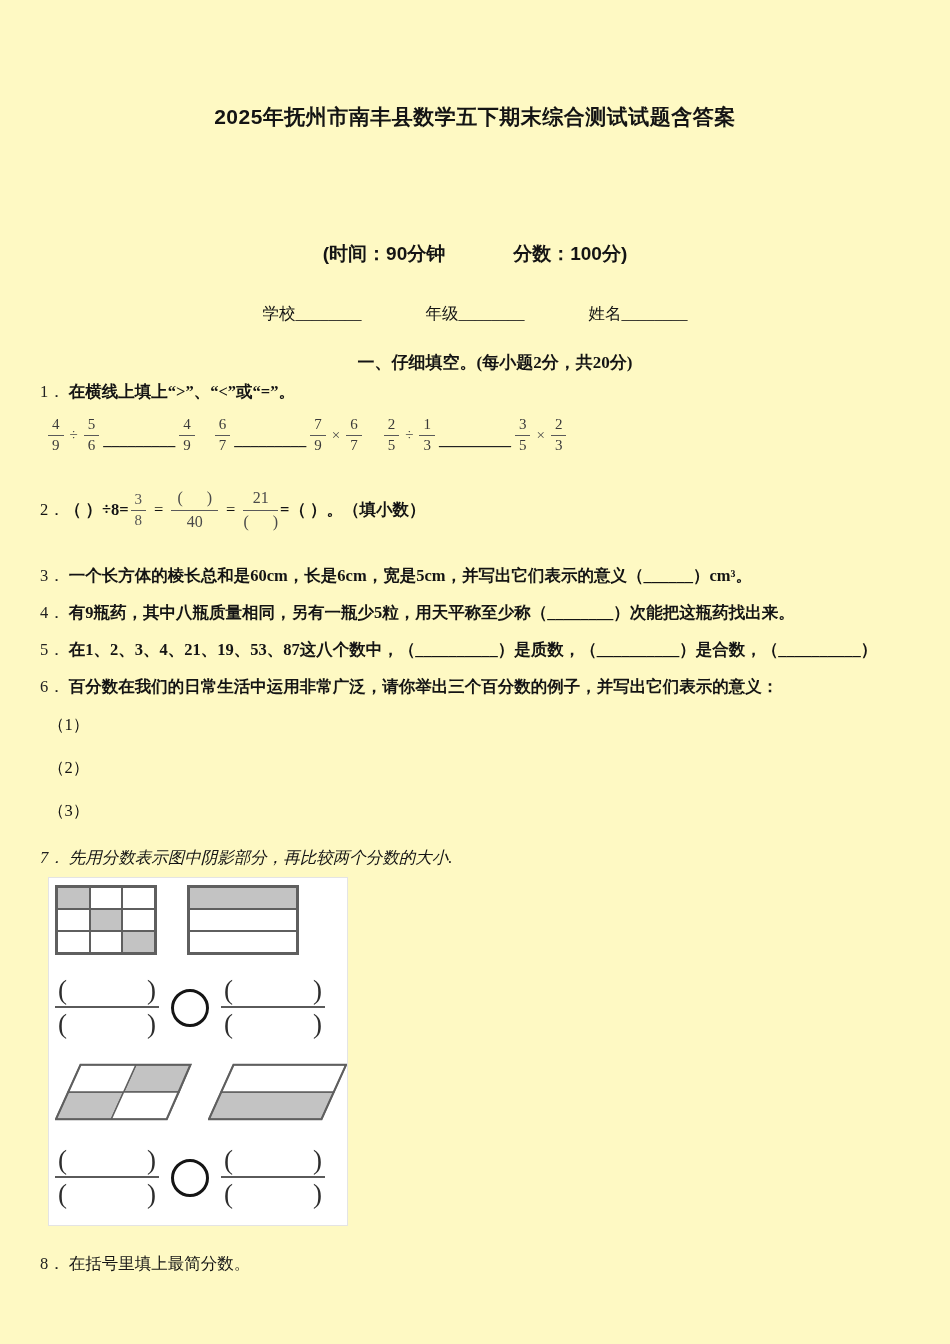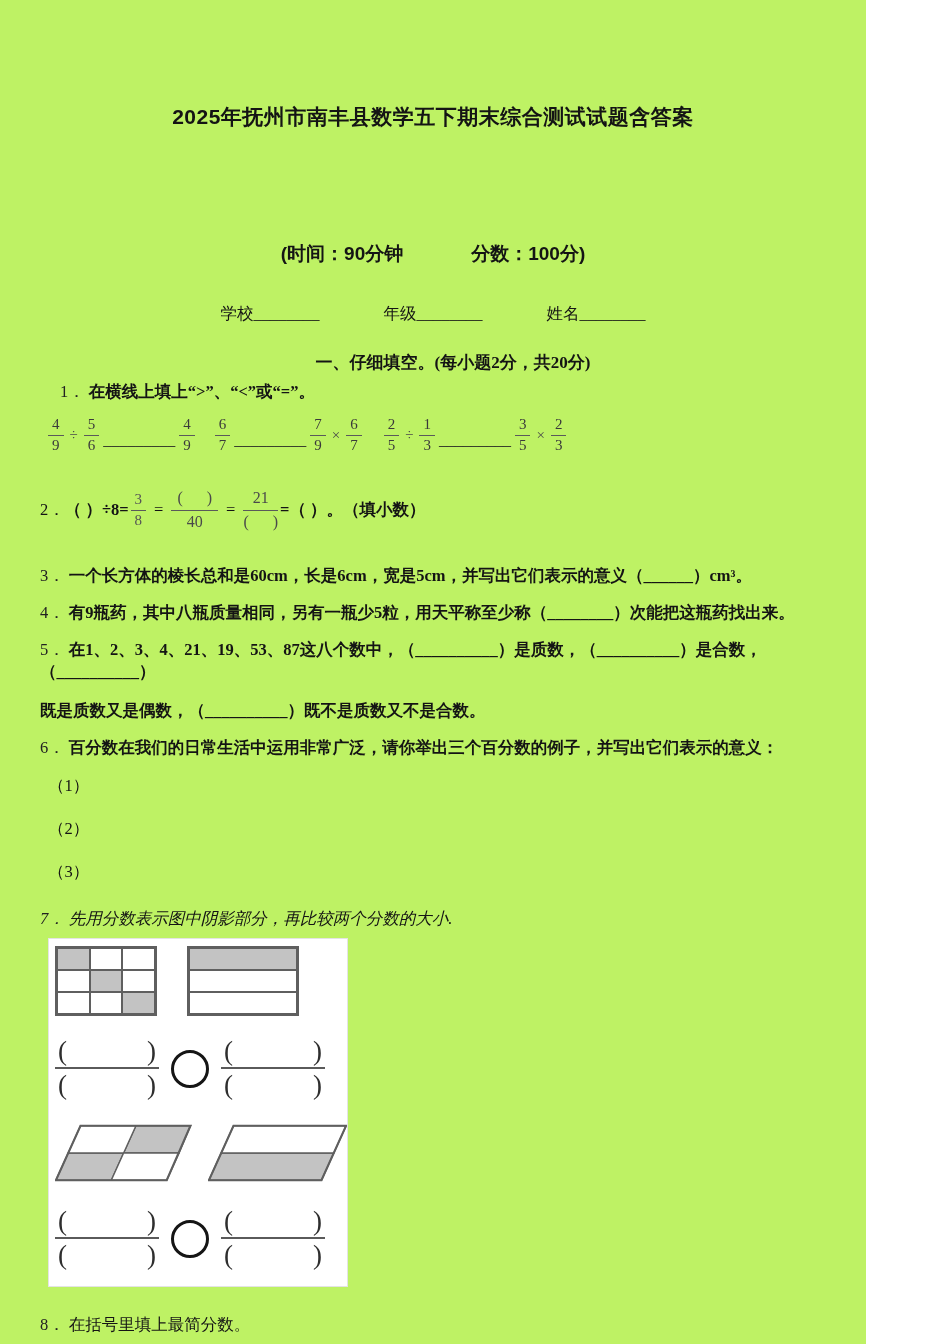--- a/index.html
+++ b/index.html
@@ -3,21 +3,21 @@
 <meta charset="utf-8">
 <style>
   :root{
     --shade:#c3c3c3;
     --gline:#5f5f5f;
     --ink:#141414;
   }
   *{box-sizing:border-box;}
   html,body{margin:0;padding:0;background:#ffffff;}
   .page{
-    width:866px;height:1344px;background:#bef264;overflow:hidden;
+    width:950px;height:1344px;background:#fef9c3;overflow:hidden;
     font-family:"Liberation Serif","DejaVu Serif",serif;color:var(--ink);
   }
   
   .title{
     margin:103px 0 0 0;text-align:center;
     font-family:"Liberation Sans","DejaVu Sans",sans-serif;
     font-size:21px;font-weight:700;letter-spacing:0.5px;
   }
   .info-line{
     margin-top:110px;display:flex;justify-content:center;gap:68px;
@@ -25,36 +25,36 @@
     font-size:19px;font-weight:700;align-items:flex-end;
   }
   .fields-line{
     margin-top:36px;display:flex;justify-content:center;gap:64px;
     font-size:16.5px;font-weight:500;
   }
   
   .heading{margin:26px 0 0 40px;font-size:17px;font-weight:600;line-height:23px;text-align:center;}
   .q{margin-left:40px;font-size:16.5px;line-height:22px;}
   .q .qnum{font-family:"Liberation Serif",serif;font-weight:400;margin-right:4px;color:#222;}
-  .q1{margin-top:7px;margin-left:60px;font-weight:600;}
+  .q1{margin-top:7px;margin-left:40px;font-weight:600;}
   
   .mathrow{
     margin:8px 0 0 46px;height:48px;display:flex;align-items:center;
     color:#3a3a3a;
   }
   .mitem{display:flex;align-items:center;}
   .gap1{width:16px;} .gap2{width:18px;}
   .frac{
     display:inline-flex;flex-direction:column;align-items:stretch;text-align:center;
     font-size:15px;line-height:1.15;color:#3a3a3a;margin:0 2px;
   }
   .frac .fn{border-bottom:1.4px solid #5a5a5a;padding:0 4px 1px 4px;white-space:pre;}
   .frac .fd{padding-top:1px;white-space:pre;}
   .op{margin:0 4px;font-size:15px;color:#4a4a4a;}
-  .blank{align-self:flex-end;margin:0 2px 5px 2px;color:#222;font-weight:400;}
+  .blank{align-self:flex-end;margin:0 2px 5px 2px;color:#222;font-weight:700;}
   
   .q2row{
     margin:22px 0 0 40px;height:58px;display:flex;align-items:center;
     font-size:16.5px;
   }
   .q2row .txt{font-weight:600;}
   .q2row .frac{color:#555;}
   .frac.big{font-size:16px;color:#4a4a4a;}
   .frac.big .fn{padding:0 6px 2px 6px;border-bottom:1.5px solid #5a5a5a;}
   .frac.big .fd{padding-top:2px;}
@@ -197,23 +197,20 @@
     <span class="qnum">3．</span><span>一个长方体的棱长总和是60cm，长是6cm，宽是5cm，并写出它们表示的意义（______）cm³。</span>
   </div>
 
   <div class="q q4">
     <span class="qnum">4．</span><span>有9瓶药，其中八瓶质量相同，另有一瓶少5粒，用天平称至少称（________）次能把这瓶药找出来。</span>
   </div>
 
   <div class="q q5a">
     <span class="qnum">5．</span><span>在1、2、3、4、21、19、53、87这八个数中，（__________）是质数，（__________）是合数，（__________）</span>
   </div>
-  <div class="q q5b">
-    <span>既是质数又是偶数，（__________）既不是质数又不是合数。</span>
-  </div>
 
   <div class="q q6">
     <span class="qnum">6．</span><span>百分数在我们的日常生活中运用非常广泛，请你举出三个百分数的例子，并写出它们表示的意义：</span>
   </div>
   <div class="q6sub">（1）</div>
   <div class="q6sub">（2）</div>
   <div class="q6sub">（3）</div>
 
   <div class="q q7">
     <span class="qnum">7．</span><span>先用分数表示图中阴影部分，再比较两个分数的大小.</span>

